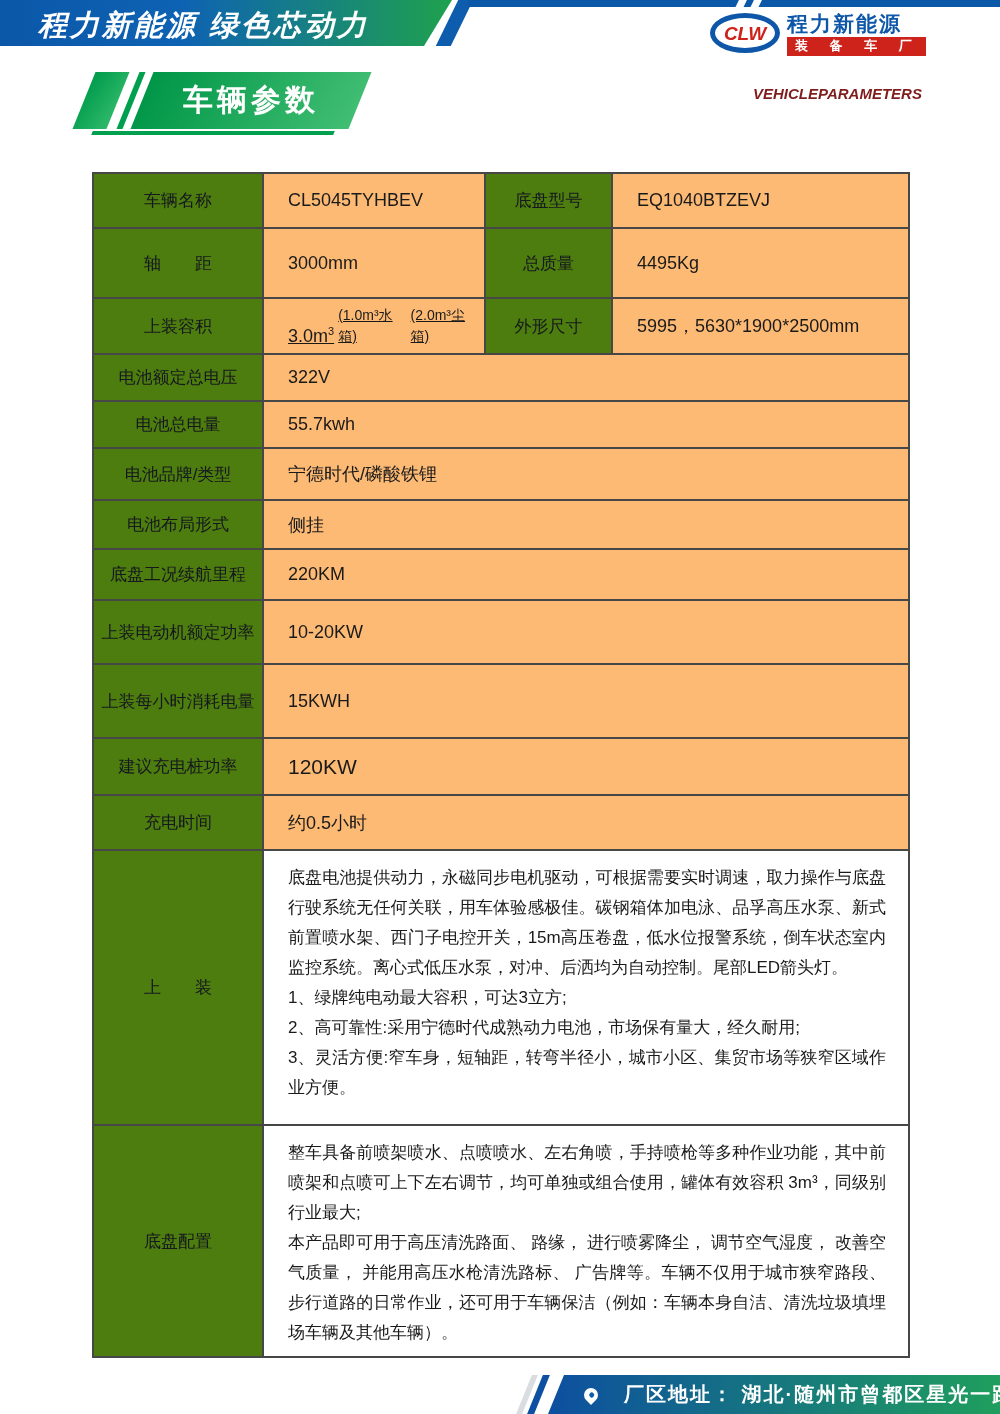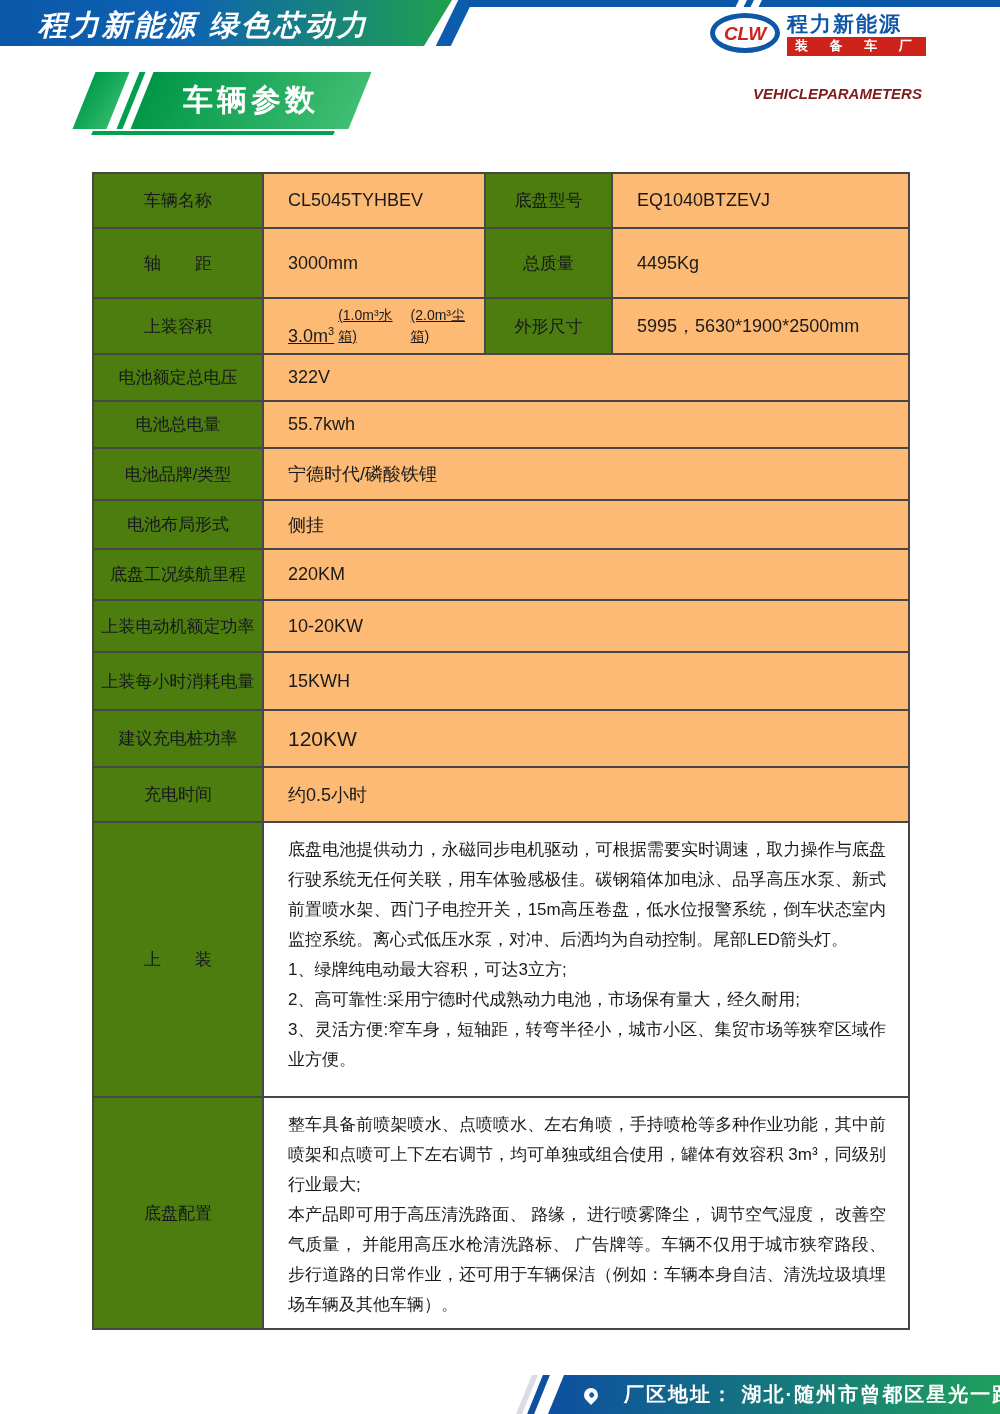--- a/index.html
+++ b/index.html
@@ -169,25 +169,25 @@
     <td class="val" colspan="3">宁德时代/磷酸铁锂</td>
   </tr>
   <tr style="height:49px">
     <td class="lbl">电池布局形式</td>
     <td class="val" colspan="3">侧挂</td>
   </tr>
   <tr style="height:51px">
     <td class="lbl">底盘工况续航里程</td>
     <td class="val" colspan="3">220KM</td>
   </tr>
-  <tr style="height:52px">
+  <tr style="height:64px">
     <td class="lbl">上装电动机额定功率</td>
     <td class="val" colspan="3">10-20KW</td>
   </tr>
-  <tr style="height:58px">
+  <tr style="height:74px">
     <td class="lbl">上装每小时消耗电量</td>
     <td class="val" colspan="3">15KWH</td>
   </tr>
   <tr style="height:57px">
     <td class="lbl">建议充电桩功率</td>
     <td class="val val-big" colspan="3">120KW</td>
   </tr>
   <tr style="height:55px">
     <td class="lbl">充电时间</td>
     <td class="val" colspan="3">约0.5小时</td>

